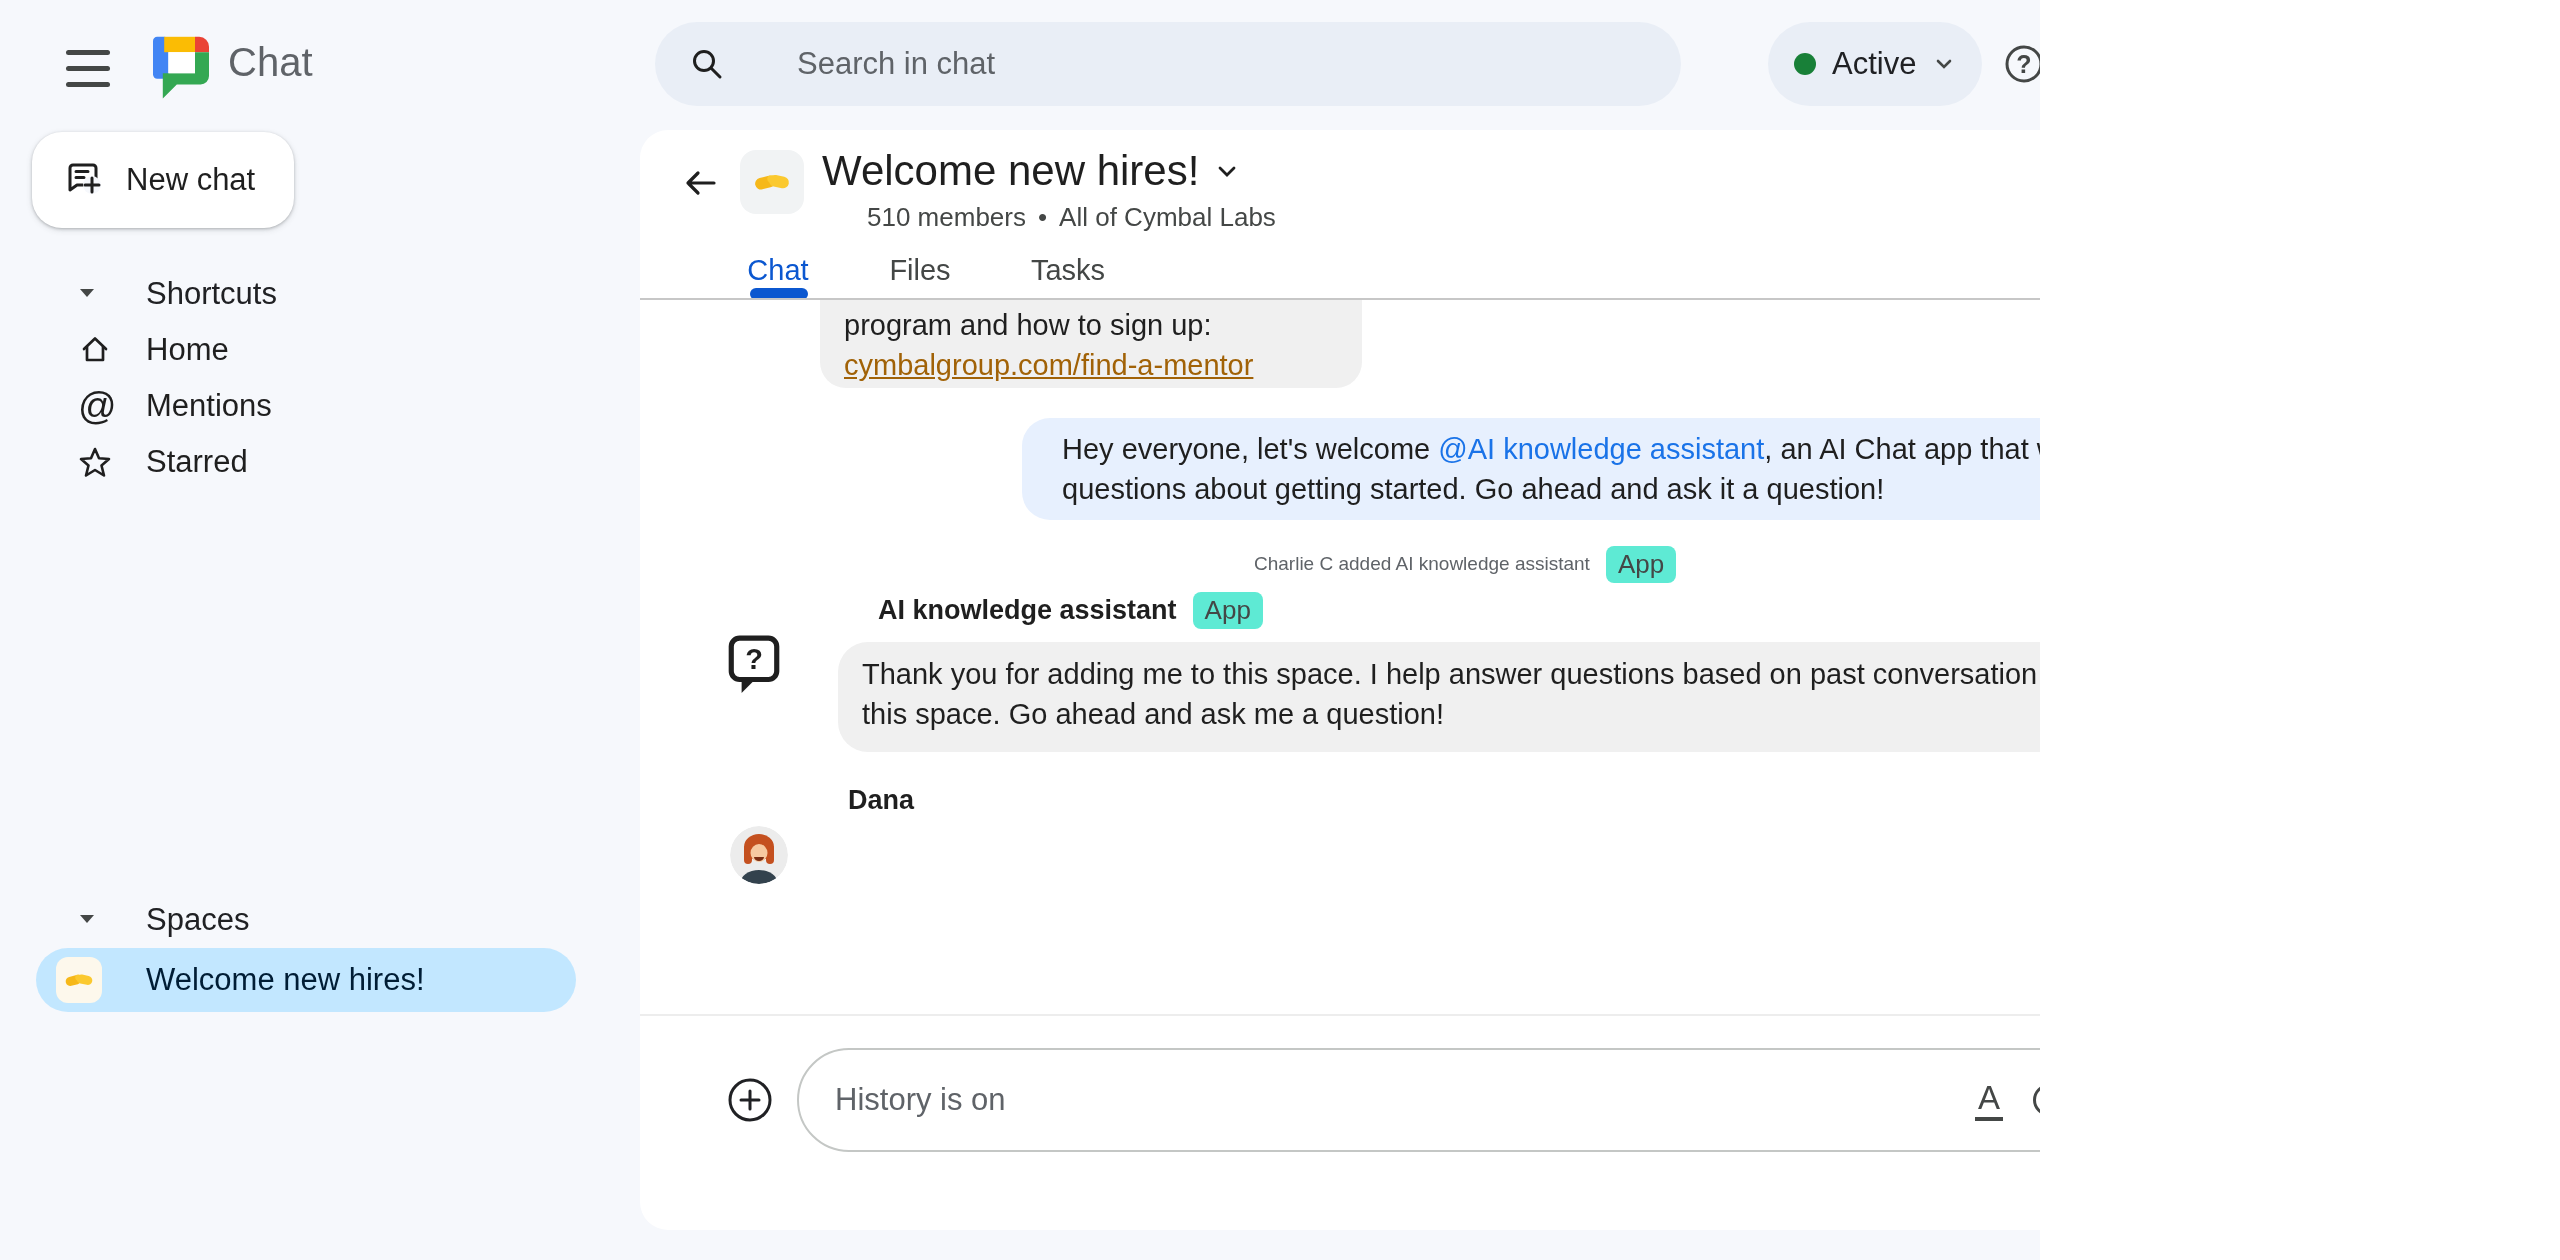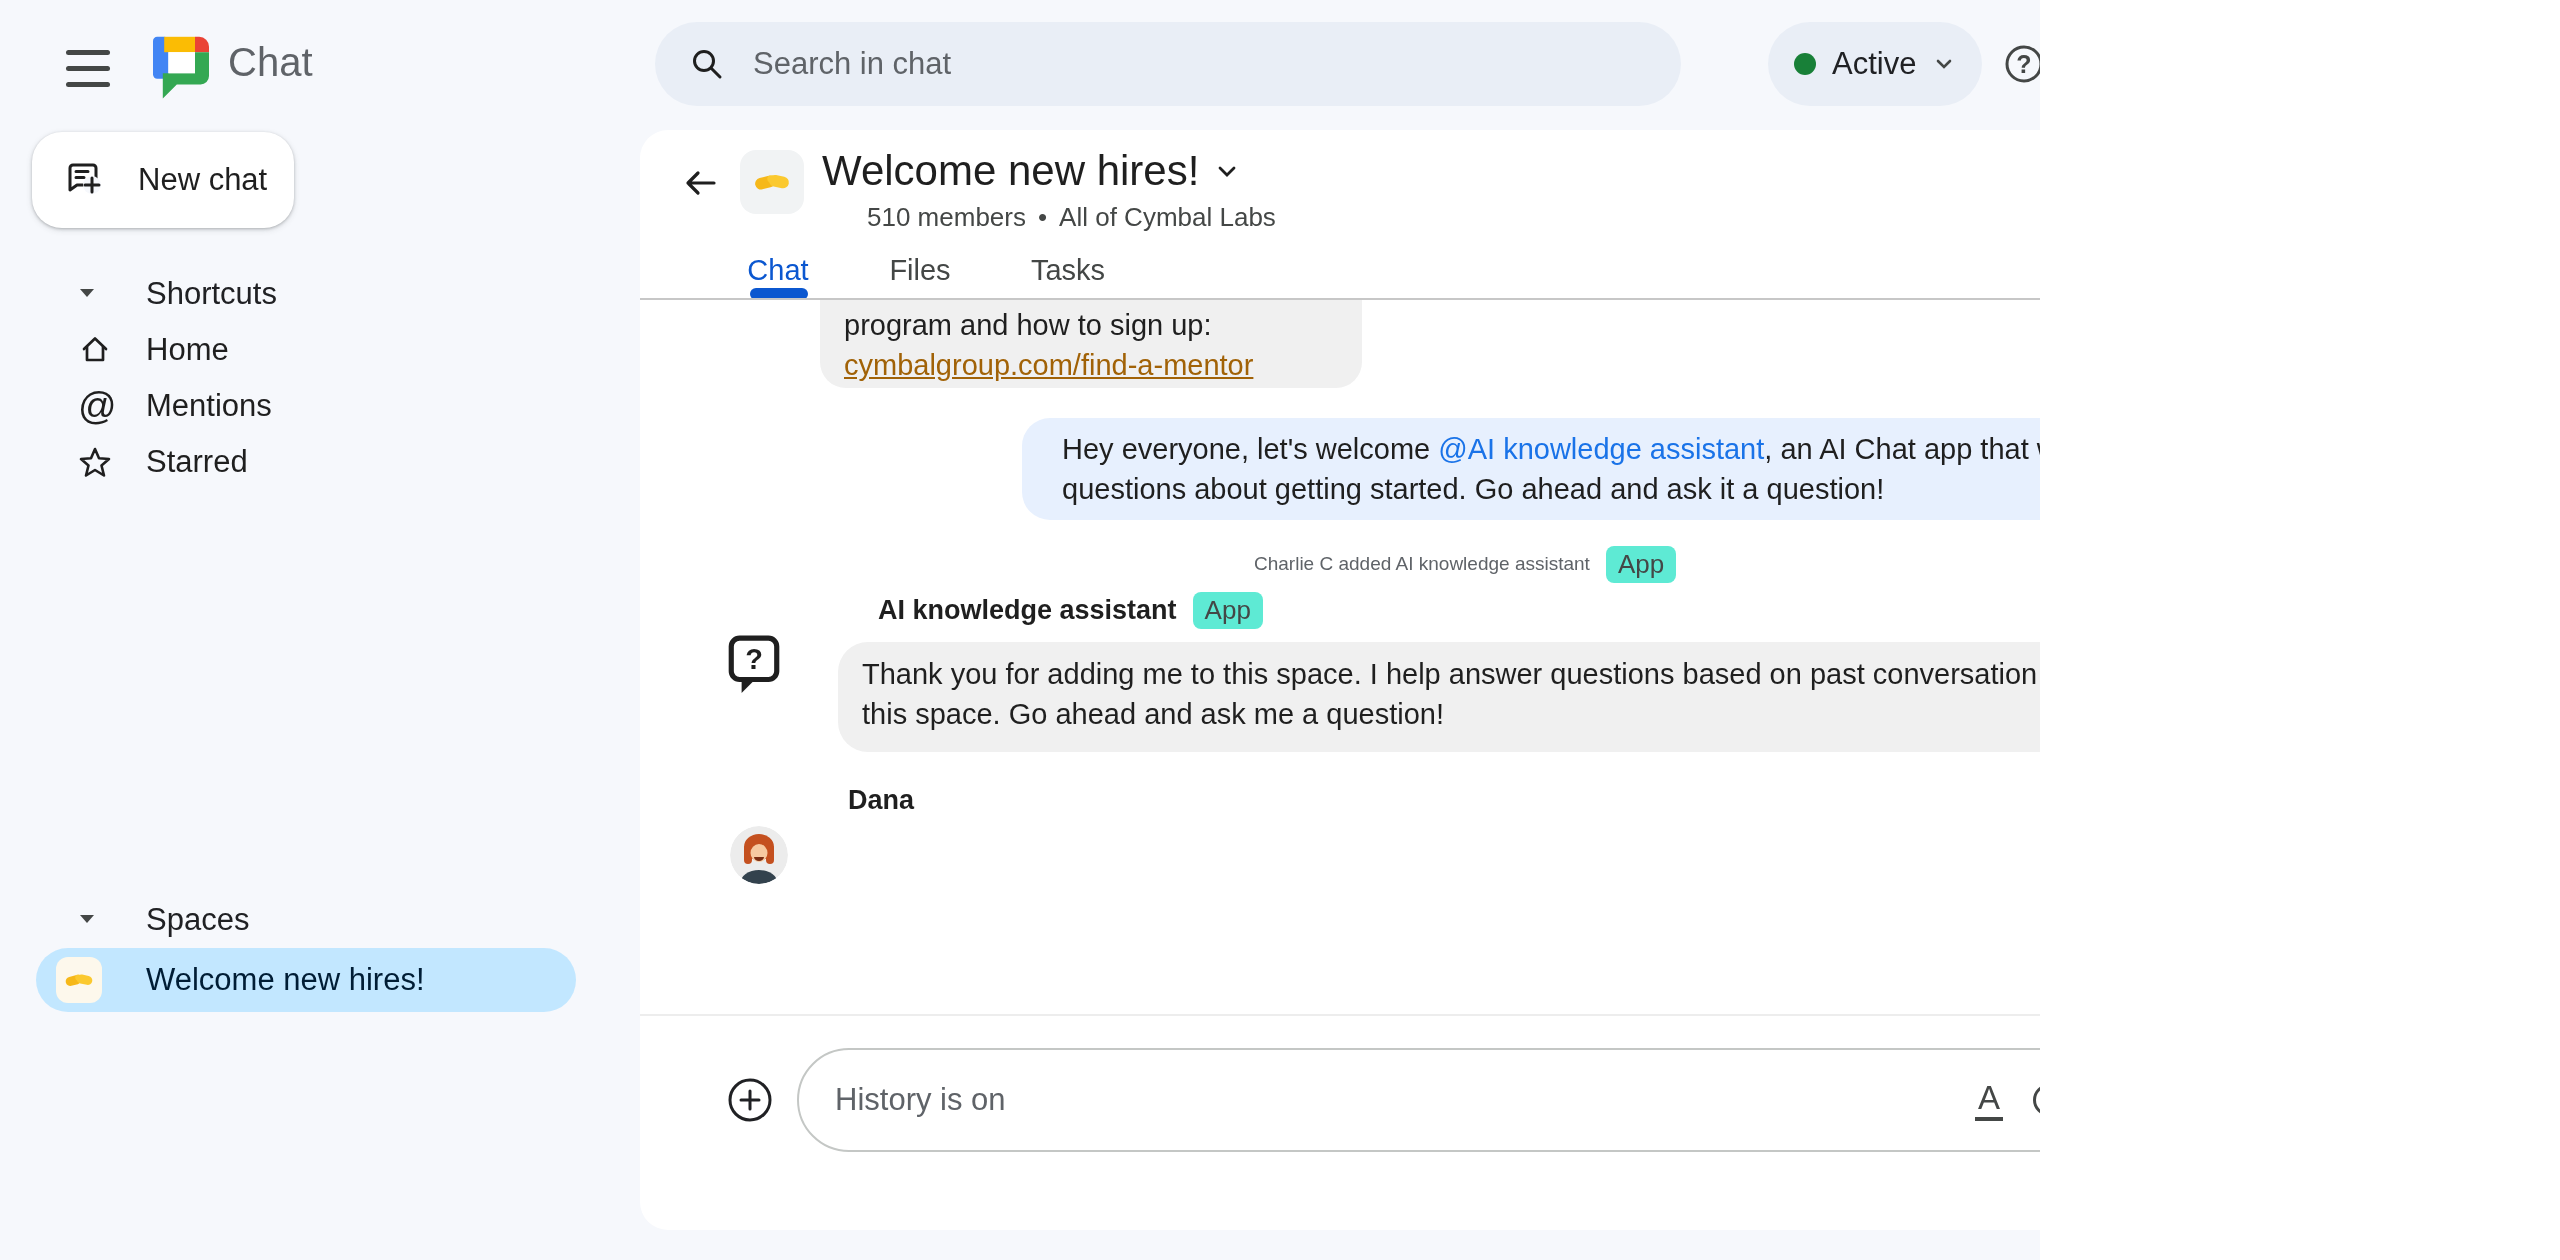--- a/index.html
+++ b/index.html
@@ -7,42 +7,42 @@
          font-family:"Liberation Sans",sans-serif;color:#1f1f1f;overflow:hidden;}
   .abs{position:absolute;}
   svg{display:block;}
 
   
   .hamburger{left:66px;top:50px;width:44px;cursor:pointer;}
   .hamburger .bar{height:5px;background:#444746;border-radius:3px;margin-bottom:11px;}
   .chat-logo{left:150px;top:34px;}
   .app-name{left:228px;top:40px;font-size:40px;color:#5f6368;}
   .search-pill{left:655px;top:22px;width:1026px;height:84px;border-radius:42px;background:#e9eef6;
-               display:flex;align-items:center;padding-left:34px;box-sizing:border-box;}
+               display:flex;align-items:center;padding-left:34px;box-sizing:border-box;gap:44px;}
   .search-pill input{border:none;background:transparent;outline:none;font-size:31px;margin-left:26px;
                      width:800px;font-family:"Liberation Sans",sans-serif;color:#1f1f1f;}
   .search-pill input::placeholder{color:#5f6368;}
   .status-pill{left:1768px;top:22px;height:84px;border-radius:42px;background:#e9eef6;display:flex;
                align-items:center;padding:0 26px;gap:16px;cursor:pointer;}
   .status-dot{width:22px;height:22px;border-radius:50%;background:#188038;}
   .status-label{font-size:31px;font-weight:500;color:#202124;}
   .iconbtn{display:flex;align-items:center;justify-content:center;cursor:pointer;}
   .account-box{left:2262px;top:16px;width:248px;height:88px;background:#fff;border:1.5px solid #e0e2e7;
                border-radius:20px;display:flex;align-items:center;box-sizing:border-box;
                box-shadow:0 1px 2px rgba(0,0,0,.06);cursor:pointer;}
   .google-brand{font-size:46px;font-weight:700;color:#5f6368;letter-spacing:-1px;}
   .account-avatar{margin-left:14px;border-radius:50%;overflow:hidden;width:56px;height:56px;}
   .apps-grid{display:grid;grid-template-columns:repeat(3,8px);grid-gap:7px;}
   .apps-grid span{width:8px;height:8px;border-radius:50%;background:#5f6368;}
 
   
   .new-chat{left:32px;top:132px;width:262px;height:96px;background:#fff;border-radius:30px;
             box-shadow:0 1px 3px rgba(60,64,67,.3),0 2px 6px rgba(60,64,67,.15);
             display:flex;align-items:center;padding-left:32px;box-sizing:border-box;gap:22px;cursor:pointer;}
-  .new-chat-label{font-size:31px;font-weight:500;margin-left:12px;}
+  .new-chat-label{font-size:31px;font-weight:500;}
   .sect-tri{left:78px;width:18px;cursor:pointer;}
   .sect-label{left:146px;font-size:31px;font-weight:500;color:#202124;}
   .nav-row{left:60px;width:480px;height:56px;display:flex;align-items:center;padding-left:18px;
            box-sizing:border-box;cursor:pointer;border-radius:28px;}
   .nav-row .nav-label{font-size:31px;color:#1f1f1f;margin-left:34px;}
   .space-pill{left:36px;top:948px;width:540px;height:64px;border-radius:32px;background:#c2e7ff;
               display:flex;align-items:center;padding-left:20px;box-sizing:border-box;cursor:pointer;}
   .space-pill .mini-avatar{width:46px;height:46px;border-radius:12px;background:#fdf8ec;
                            display:flex;align-items:center;justify-content:center;}
   .space-pill .space-label{font-size:31px;font-weight:500;color:#001d35;margin-left:44px;}

